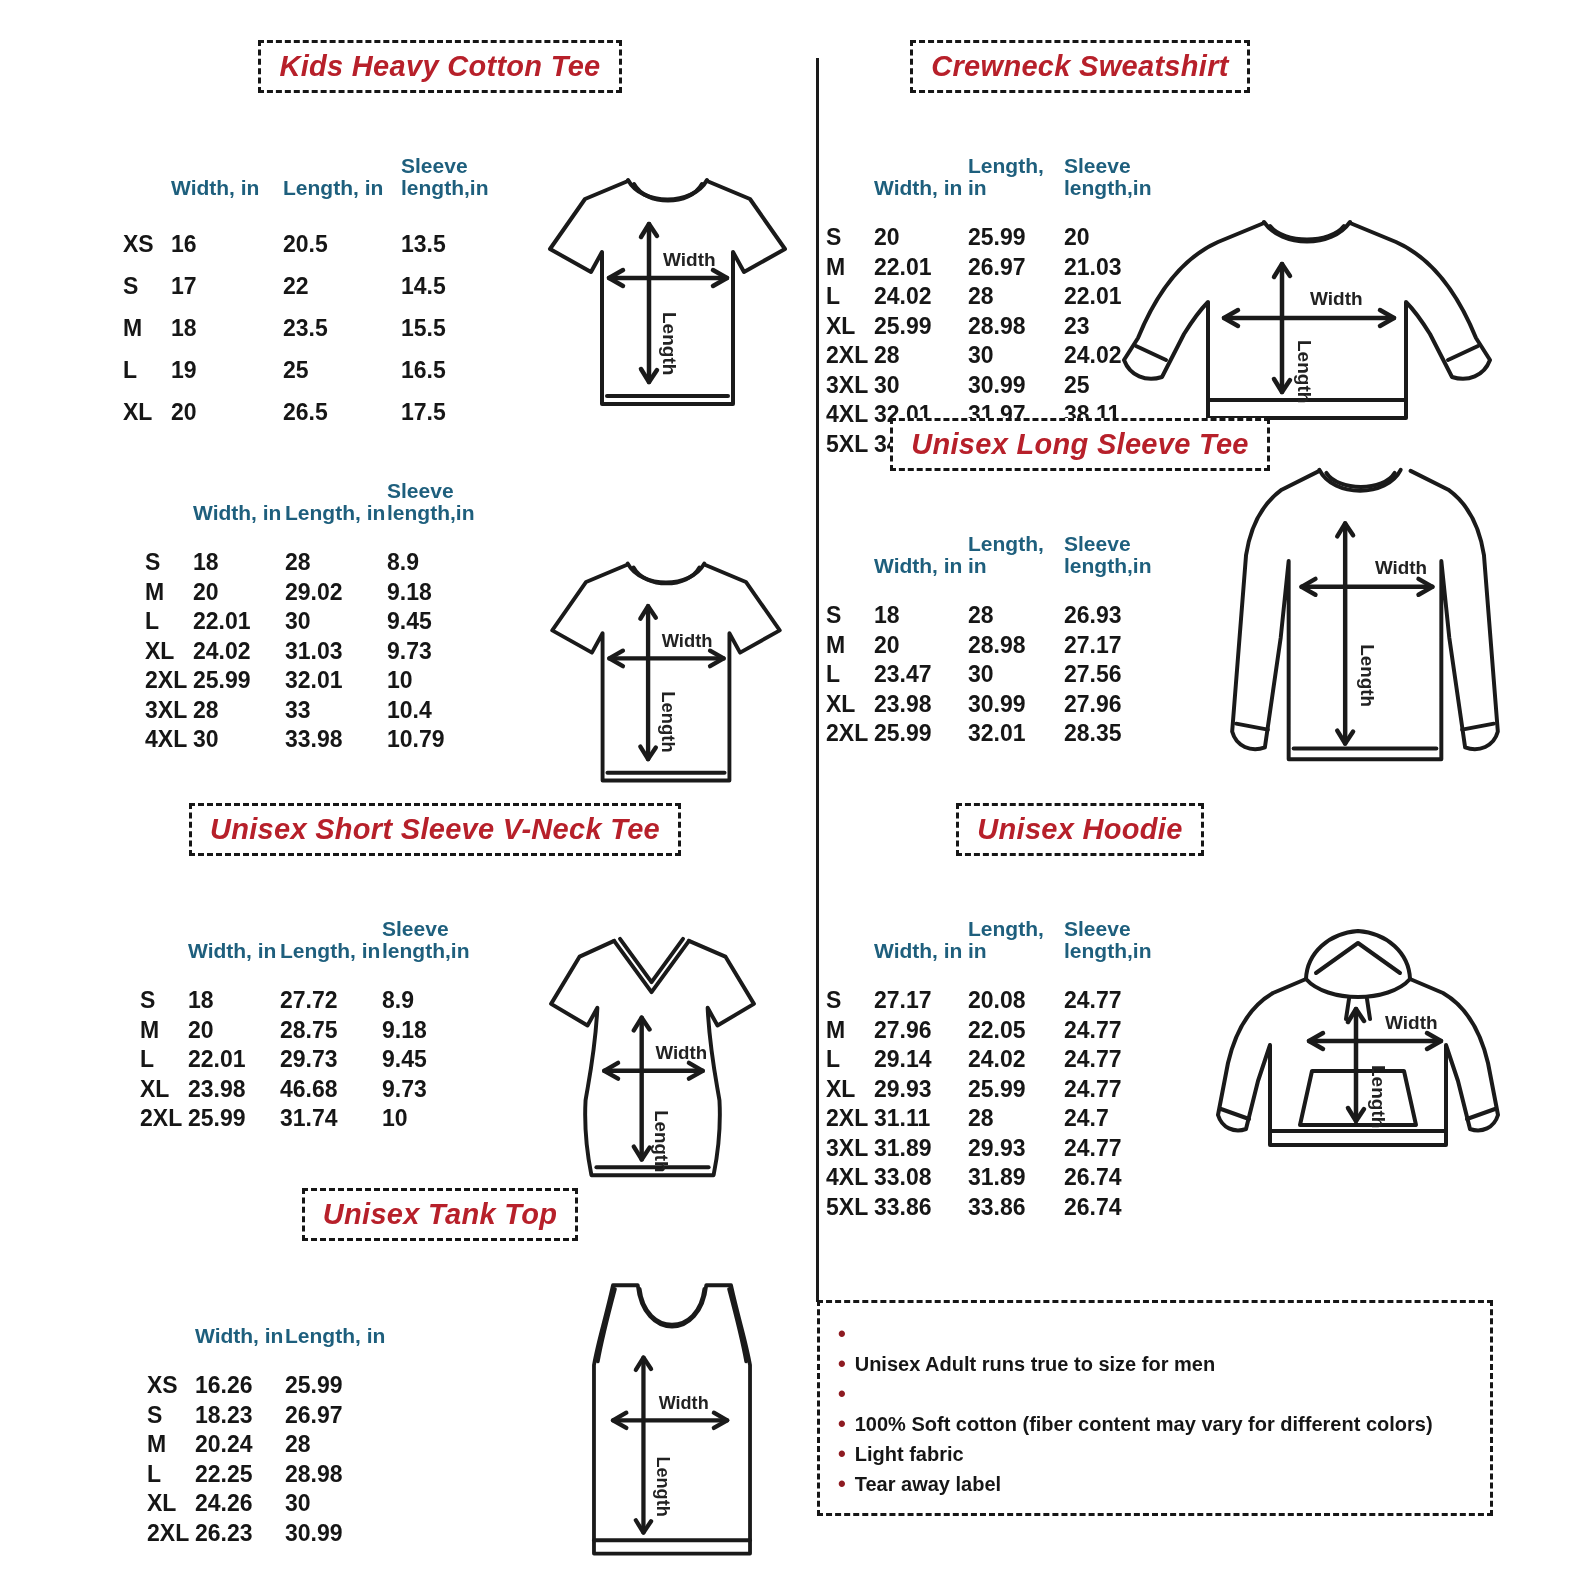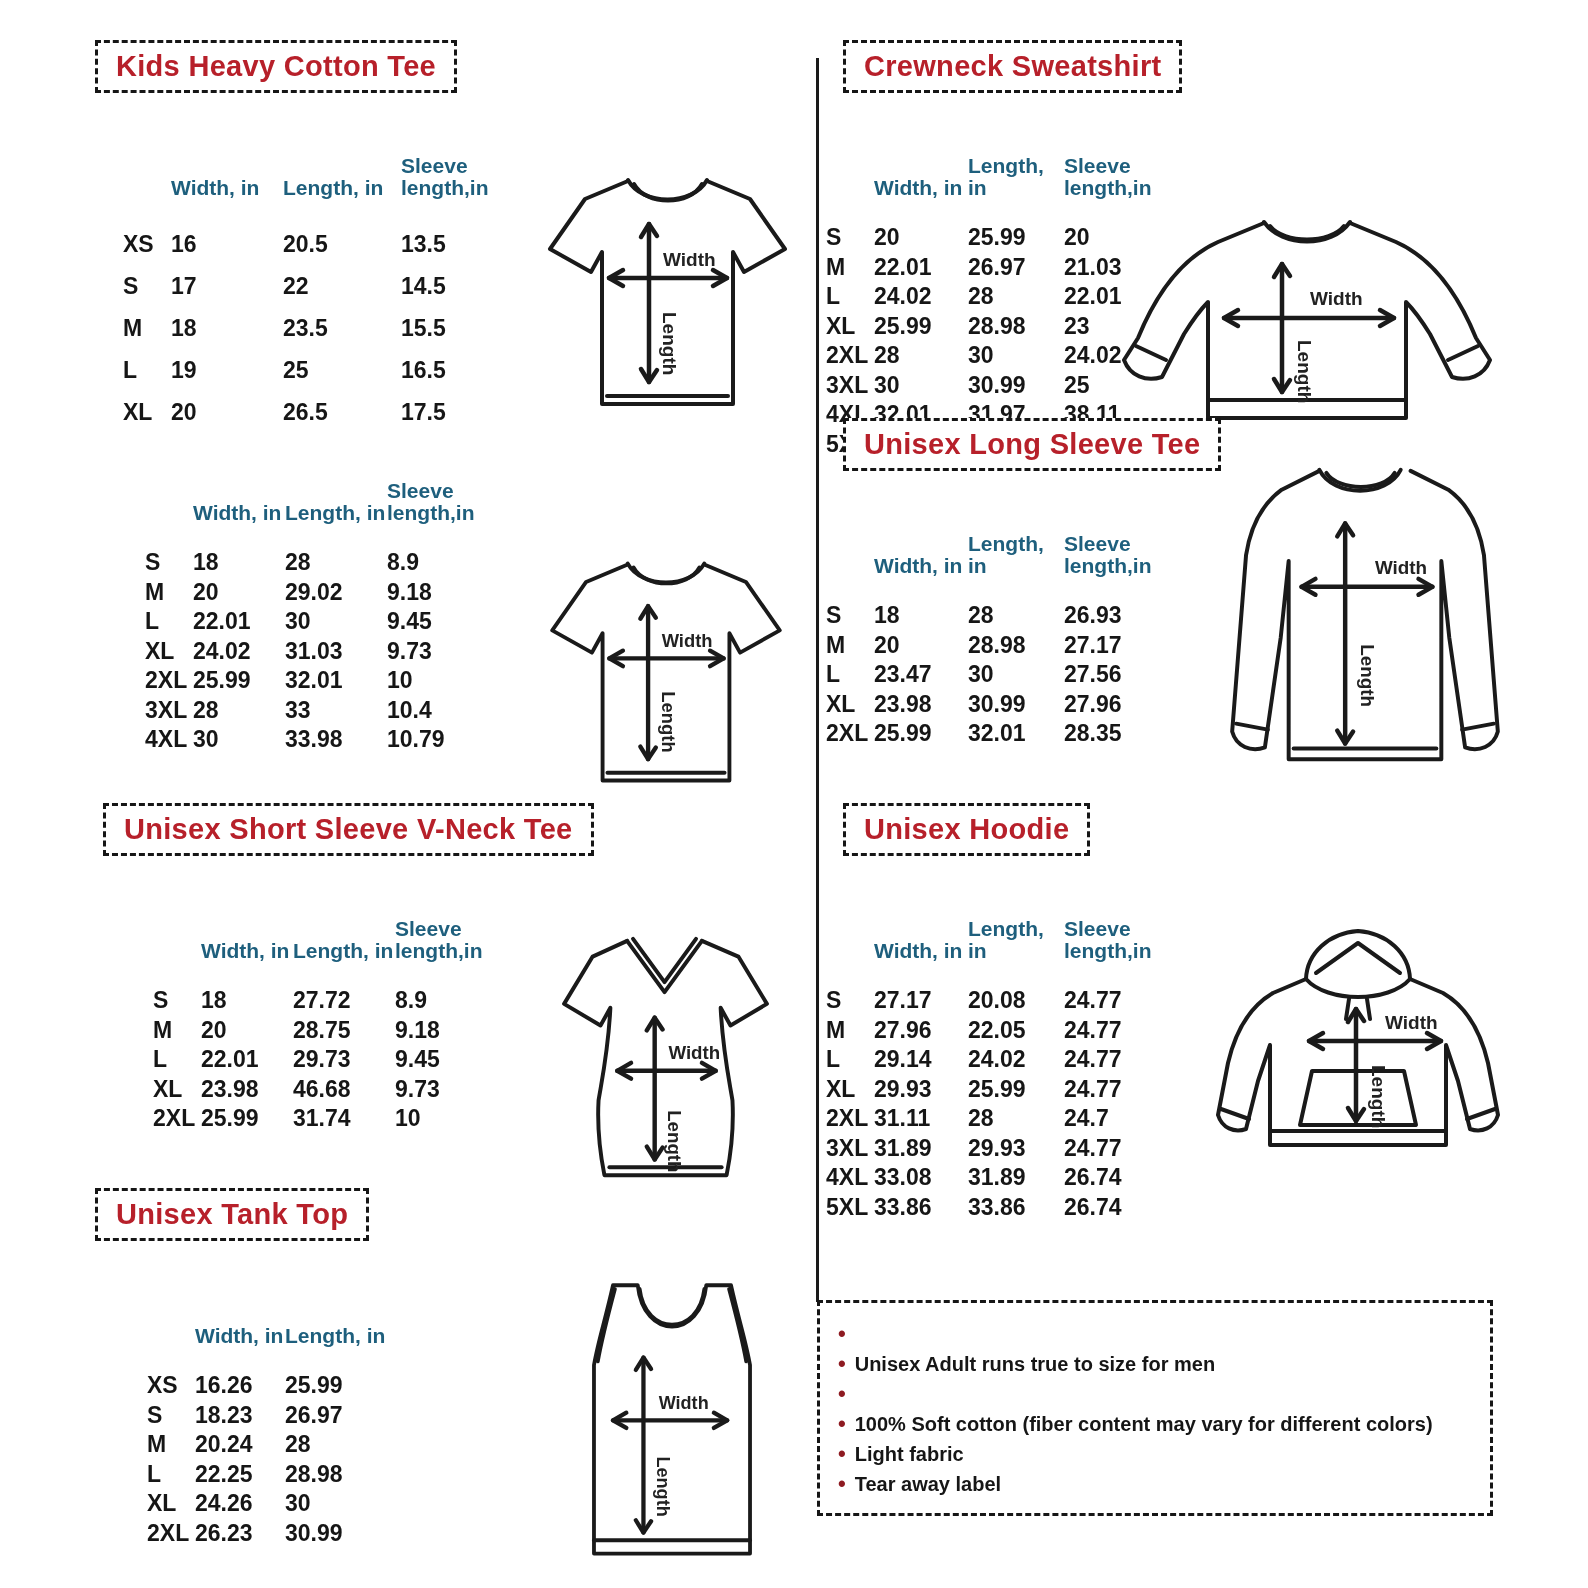--- a/index.html
+++ b/index.html
@@ -1,21 +1,21 @@
 <!DOCTYPE html>
 <html><head>
 <meta charset="utf-8">
 <style>
   html,body{margin:0;padding:0;background:#ffffff;}
   .page{position:relative;width:1588px;height:1588px;background:#fff;overflow:hidden;
         font-family:"Liberation Sans","DejaVu Sans",sans-serif;color:#161616;}
   .divider{position:absolute;left:816px;top:58px;width:3px;height:1244px;background:#1a1a1a;}
   .sec{position:absolute;}
-  .titlewrap{display:flex;justify-content:flex-start;}
-  .sec-right .titlewrap{width:520px;margin-left:23px;}
+  .titlewrap{display:flex;justify-content:center;font-style:italic;}
+  .sec-right .titlewrap{width:520px;}
   .titlebox{display:inline-block;border:3px dashed #161616;padding:7px 18px;
             font-size:29px;font-weight:bold;color:#b7202a;letter-spacing:.3px;white-space:nowrap;background:#fff;}
   .table{display:block;}
   .thead,.trow{display:grid;align-items:end;}
   .thead{color:#1e5f7d;font-size:21px;font-weight:bold;height:62px;margin-bottom:24px;}
   .thead .h{line-height:1.05;}
   .h-sleeve{max-width:100px;}
   .trow{font-weight:bold;font-size:23px;align-items:center;}
   .tcell{white-space:nowrap;}
   .t-kids{margin:44px 0 0 28px;}
@@ -312,21 +312,21 @@
       <path class="arrow" d="M112,81 L120,68 L128,80"></path>
       <path class="arrow" d="M112,277 L120,290 L128,278"></path>
       <path class="arrow" d="M76,132 L208,132"></path>
       <path class="arrow" d="M90,124 L76,132 L90,140"></path>
       <path class="arrow" d="M194,124 L208,132 L194,140"></path>
       <text x="150" y="119">Width</text>
       <text transform="translate(136,190) rotate(90)">Length</text>
     </svg>
   </section>
 
-  <section class="sec" style="left:103px;top:803px;width:690px;">
+  <section class="sec" style="left:90px;top:803px;width:690px;">
     <div class="titlewrap">
       <div class="titlebox">Unisex Short Sleeve V-Neck Tee</div>
     </div>
     <div class="table t-std">
       <div class="thead">
         <span></span>
         <span class="h">Width, in</span>
         <span class="h">Length, in</span>
         <span class="h h-sleeve">Sleeve length,in</span>
       </div>

